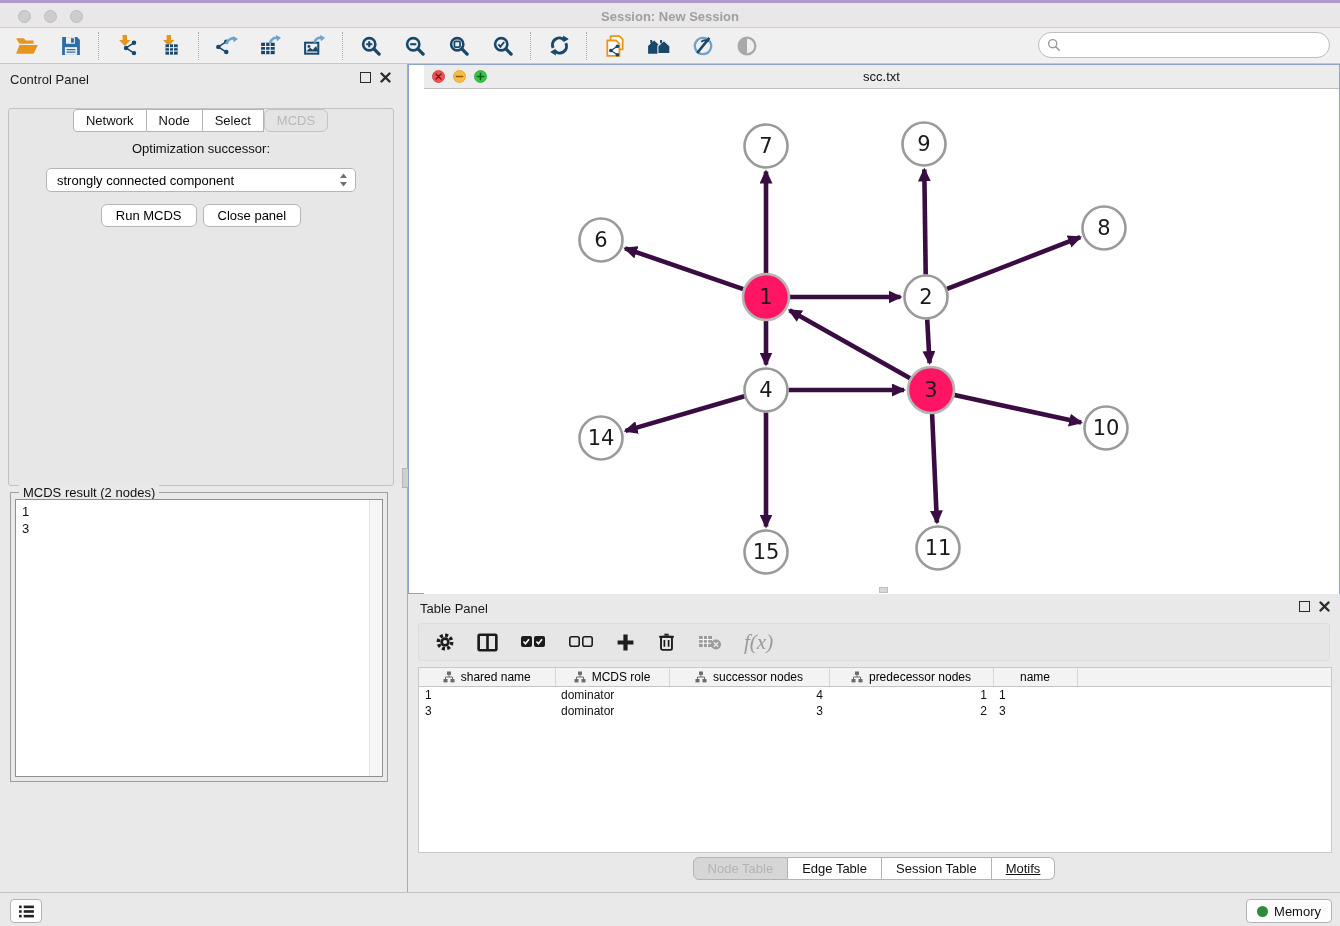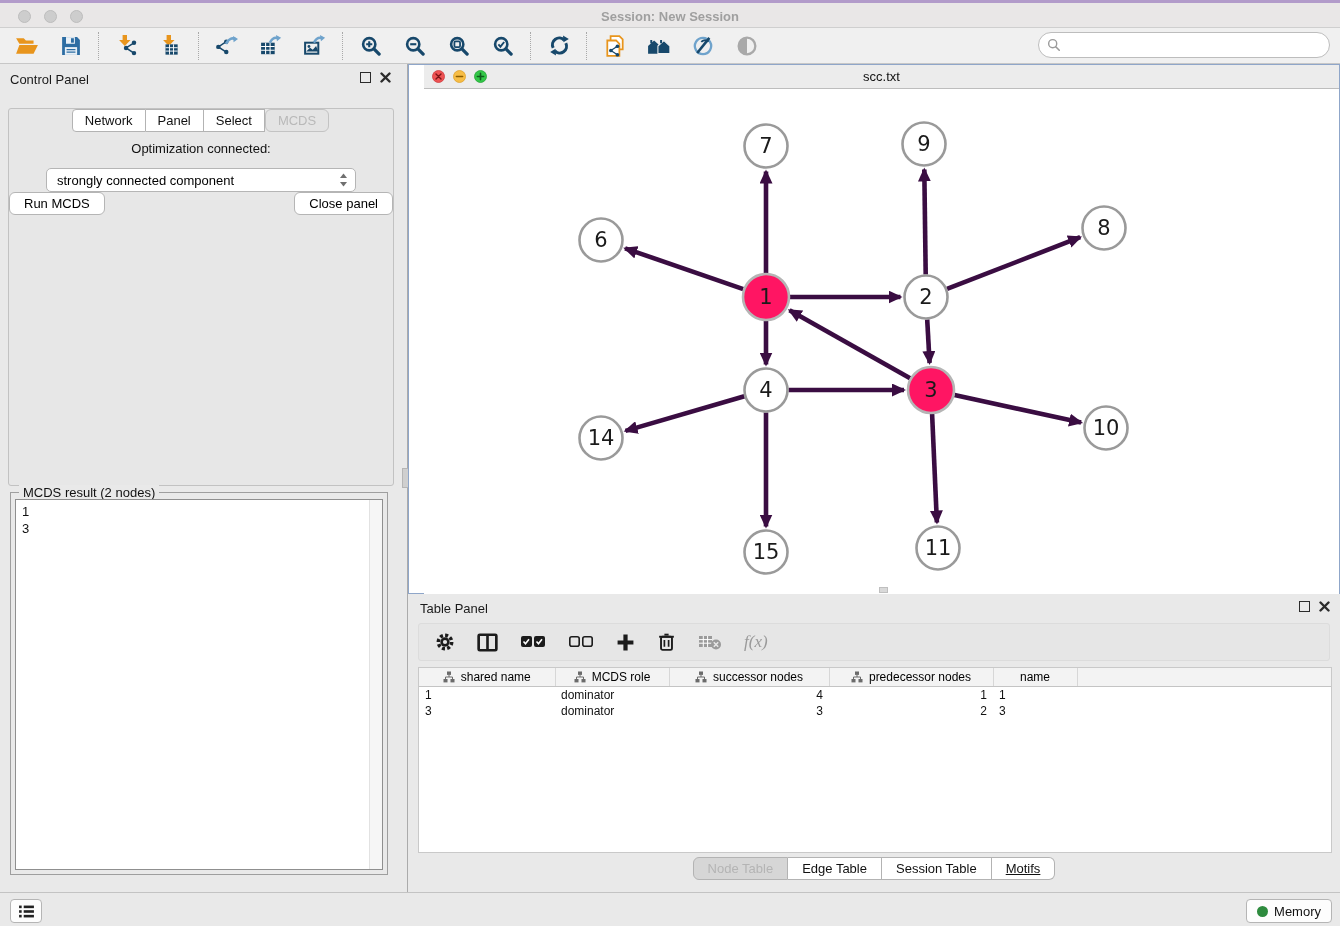--- a/index.html
+++ b/index.html
@@ -30,23 +30,23 @@
   .close-btn{cursor:pointer;display:flex;}
   .cp-tabs{position:absolute;left:0;top:32px;width:100%;display:flex;justify-content:center;z-index:2;margin-top:13px;}
   .cp-tab{font-size:13px;padding:3px 12px;background:#fff;border:1px solid #b3b3b3;border-left:none;color:#111;cursor:pointer;}
   .cp-tab:first-child{border-left:1px solid #b3b3b3;border-radius:4px 0 0 4px;}
   .cp-tab.active{background:#e4e4e4;color:#b9b9b9;border-radius:6px;border:1px solid #c3c3c3;}
   .cp-box{position:absolute;left:8px;top:44px;width:384px;height:376px;border:1px solid #c2c2c2;border-radius:3px;background:#e7e7e7;}
   .opt-label{margin-top:32px;text-align:center;font-size:13px;color:#111;}
   .dropdown{margin:12px auto 0;width:310px;height:24px;background:#fff;border:1px solid #b5b5b5;border-radius:5px;display:flex;align-items:center;font-size:13px;cursor:pointer;box-sizing:border-box;}
   .dropdown .dd-text{flex:1;padding-left:10px;}
   .dropdown .dd-arrows{padding-right:7px;display:flex;}
-  .cp-buttons{display:flex;justify-content:space-between;gap:6px;}
+  .cp-buttons{display:flex;justify-content:center;gap:6px;margin-top:12px;}
   .btn{background:#fff;border:1px solid #b5b5b5;border-radius:6px;font-size:13px;padding:3px 14px;cursor:pointer;font-family:"Liberation Sans",sans-serif;}
-  .result-box{position:absolute;left:10px;top:428px;width:378px;height:383px;border:1px solid #9e9e9e;box-sizing:border-box;background:#e9e9e9;}
+  .result-box{position:absolute;left:10px;top:428px;width:378px;height:290px;border:1px solid #9e9e9e;box-sizing:border-box;background:#e9e9e9;}
   .result-legend{position:absolute;left:8px;top:-8px;background:#e9e9e9;padding:0 4px;font-size:13px;color:#111;}
   .result-area{position:absolute;left:4px;top:6px;right:4px;bottom:4px;background:#fff;border:1px solid #8f8f8f;overflow:hidden;}
   .result-line{font-size:13px;color:#111;padding:0 0 0 6px;line-height:17px;}
   .result-line:first-child{padding-top:3px;}
   .result-scroll{position:absolute;right:0;top:0;width:12px;height:100%;background:#f6f6f6;border-left:1px solid #e2e2e2;}
 
   
   .v-splitter{position:absolute;left:401px;top:64px;width:7px;height:828px;background:#e9e9e9;border-right:1px solid #ababab;box-sizing:border-box;cursor:col-resize;}
   .v-handle{position:absolute;left:1px;top:404px;width:5px;height:18px;background:#cfcfcf;border:1px solid #b5b5b5;}
 
@@ -58,21 +58,21 @@
   .net-title{position:absolute;left:0;top:4px;width:100%;text-align:center;font-size:13px;color:#111;}
   .net-canvas{position:relative;width:100%;height:505px;background:#fff;cursor:default;}
   .canvas-handle{position:absolute;left:455px;bottom:1px;width:9px;height:6px;background:#d9d9d9;border:1px solid #bfbfbf;box-sizing:border-box;}
 
   
   .table-panel{position:absolute;left:408px;top:595px;width:932px;height:293px;background:#e9e9e9;}
   .tp-header{position:absolute;left:12px;top:6px;font-size:13px;color:#1a1a1a;}
   .tp-toolbar{position:absolute;left:10px;top:28px;right:10px;height:38px;background:#e6e6e6;border:1px solid #dcdcdc;border-radius:3px;display:flex;align-items:center;gap:22px;padding-left:16px;box-sizing:border-box;}
   .tp-tool{display:flex;align-items:center;justify-content:center;cursor:pointer;}
   .tp-tool.disabled{cursor:default;}
-  .fx-label{font-size:17px;font-family:"Liberation Serif",serif;font-style:italic;color:#9a9a9a;}
+  .fx-label{font-size:21px;font-family:"Liberation Serif",serif;font-style:italic;color:#9a9a9a;}
   .tbl-wrap{position:absolute;left:10px;top:72px;right:8px;height:184px;background:#fff;border:1px solid #c9c9c9;overflow:hidden;}
   table.node-table{border-collapse:collapse;width:100%;font-size:12px;table-layout:fixed;}
   .node-table th{background:#f3f3f3;border-right:1px solid #d7d7d7;border-bottom:1px solid #c4c4c4;font-weight:normal;height:18px;padding:0 4px;white-space:nowrap;cursor:pointer;}
   .node-table th .th-inner{display:flex;align-items:center;justify-content:center;gap:6px;text-align:right;}
   .node-table td{height:16px;padding:0 6px;color:#111;white-space:nowrap;}
   .node-table td.num{text-align:right;}
   .tp-tabs{position:absolute;left:0;bottom:8px;width:100%;display:flex;justify-content:center;}
   .tp-tab{font-size:13px;padding:3px 14px;background:#fff;border:1px solid #b3b3b3;border-left:none;color:#111;cursor:pointer;}
   .tp-tab:first-child{border-left:1px solid #b3b3b3;border-radius:6px 0 0 6px;}
   .tp-tab:last-child{border-radius:0 6px 6px 0;text-decoration:underline;}
@@ -299,26 +299,26 @@
     <div class="panel-btns">
       <div class="float-btn"></div>
       <div class="close-btn">
         <svg width="11" height="11" viewBox="0 0 11 11">
             <path d="M1.5 1.5l8 8M9.5 1.5l-8 8" stroke="#2b2b2b" stroke-width="2.4" stroke-linecap="round"></path>
           </svg>
       </div>
     </div>
     <div class="cp-tabs" id="cp-tabs">
         <div class="cp-tab">Network</div>
-        <div class="cp-tab">Panel</div>
+        <div class="cp-tab">Node</div>
         <div class="cp-tab">Select</div>
         <div class="cp-tab active">MCDS</div>
       </div>
     <div class="cp-box">
-      <div class="opt-label">Optimization connected:</div>
+      <div class="opt-label">Optimization successor:</div>
       <div class="dropdown">
         <span class="dd-text">strongly connected component</span>
         <span class="dd-arrows">
           <svg width="9" height="14" viewBox="0 0 9 14">
               <path d="M4.5 0.5L8 5H1z" fill="#6f6f6f"></path>
               <path d="M4.5 13.5L1 9h7z" fill="#6f6f6f"></path>
             </svg>
         </span>
       </div>
       <div class="cp-buttons">

